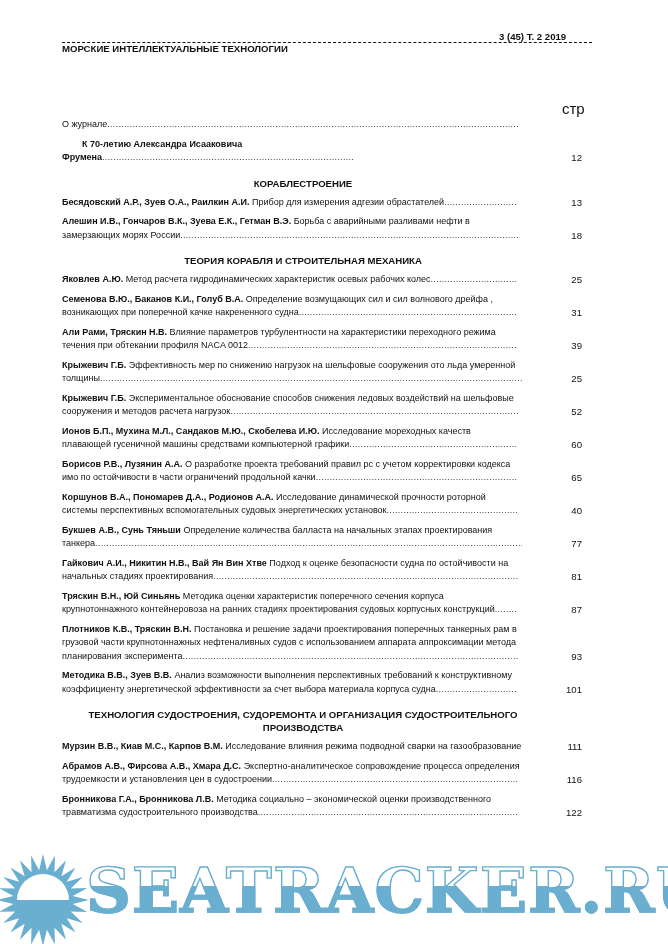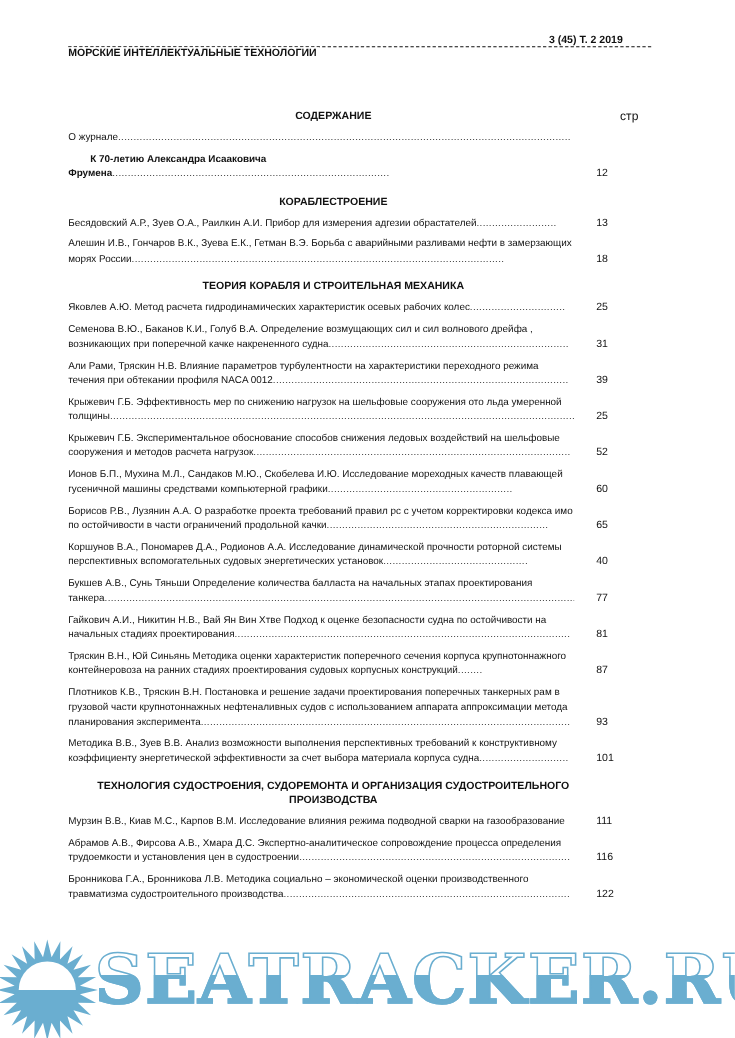--- a/index.html
+++ b/index.html
@@ -8,29 +8,29 @@
   .header { position: absolute; left: 62px; top: 31px; width: 530px; height: 14px;
             font-size: 9.6px; font-weight: bold; color: #111; }
   .header .dash-line { position: absolute; left: 0; right: 0; top: 11px; height: 0;
             border-bottom: 1.2px dashed #111; }
   .header .journal { position: absolute; left: 0; top: 12px; background: #fff; padding-right: 2px; }
   .header .issue { position: absolute; left: 437px; top: 0; }
   .toc { position: absolute; left: 62px; top: 96px; width: 520px; }
   .toc-title-row { position: relative; height: 22px; }
   .toc-title { position: absolute; left: 0; right: 38px; text-align: center;
                font-weight: bold; font-size: 9.6px; top: 4px; }
-  .page-col-label { position: absolute; right: 0; top: 4px; font-size: 11px; width: 20px; text-align: center; }
+  .page-col-label { position: absolute; right: 0; top: 4px; font-size: 15px; width: 20px; text-align: center; }
   .section { font-weight: bold; font-size: 9.6px; text-align: center;
              width: 482px; line-height: 13px; margin: 12px 0 6px 0; }
   .entry { position: relative; font-size: 9px; line-height: 13.5px;
            padding-right: 60px; margin-bottom: 6px; }
-  .entry .authors { font-weight: normal; }
+  .entry .authors { font-weight: bold; }
   .entry .title { font-weight: normal; }
   .entry .dots { color: #333; letter-spacing: 0.3px; }
-  .entry .page { position: absolute; right: 0; bottom: 0; width: 40px; text-align: left;
+  .entry .page { position: absolute; right: 0; bottom: 0; width: 40px; text-align: right;
                  font-size: 9.6px; }
   .entry.bold .title { font-weight: bold; padding-left: 20px; }
   .leader-wrap { display: block; overflow: hidden; white-space: nowrap; }
   .watermark { position: absolute; left: 0; top: 848px; width: 668px; height: 96px; }
   .wm-text { position: absolute; left: 86px; top: 860px; font-family: "DejaVu Serif", serif;
              font-weight: bold; font-size: 62px; letter-spacing: 1px; line-height: 1;
              color: transparent; -webkit-text-stroke: 1.4px #6aaed0;
              background: linear-gradient(to bottom, #ffffff 0%, #ffffff 42%, #6aaed0 42%, #6aaed0 100%);
              -webkit-background-clip: text; background-clip: text; }
 </style>
@@ -38,21 +38,20 @@
 <body>
 
 <div class="header">
   <div class="dash-line"></div>
   <span class="journal">МОРСКИЕ ИНТЕЛЛЕКТУАЛЬНЫЕ ТЕХНОЛОГИИ</span>
   <span class="issue">3 (45) Т. 2  2019</span>
 </div>
 
 <div class="toc" id="toc">
   <div class="toc-title-row">
-    <div class="toc-title">СОДЕРЖАНИЕ</div>
     <div class="page-col-label">стр</div>
   </div>
   <div id="toc-body">
       <div class="entry">
         <span class="leader-wrap" style="white-space: normal;"><span class="title">О журнале</span><span class="dots">...................................................................................................................................................</span></span>
         <span class="page"></span>
       </div>
       <div class="entry bold">
         <span class="leader-wrap" style="white-space: normal;"><span class="title">К 70-летию Александра Исааковича Фрумена</span><span class="dots">..........................................................................................</span></span>
         <span class="page">12</span>

